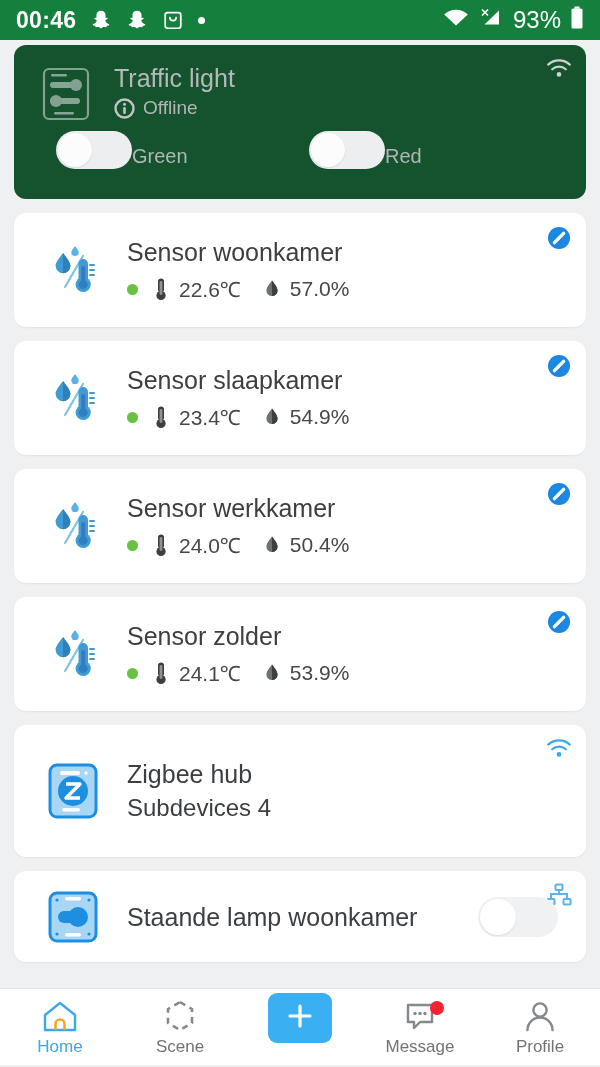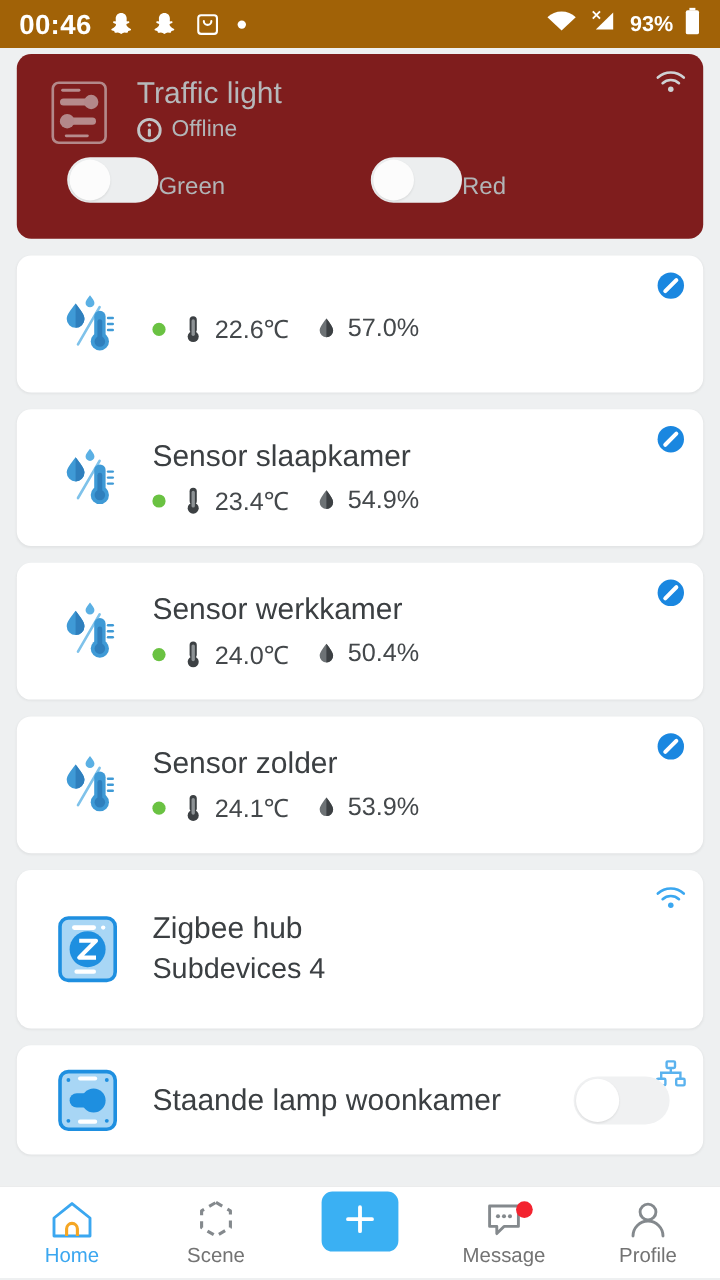--- a/index.html
+++ b/index.html
@@ -15,30 +15,30 @@
   #app {
     position: relative;
     width: 600px;
     height: 1067px;
     background: #eef0f1;
   }
 
   
   .statusbar {
     height: 40px;
-    background: #a16207;
+    background: #15803d;
     display: flex;
     align-items: center;
     padding: 0 16px;
     color: #ffffff;
   }
   .sb-left { display: flex; align-items: center; gap: 14px; }
   .sb-time { font-size: 23px; font-weight: 600; letter-spacing: .3px; }
   .sb-right { margin-left: auto; display: flex; align-items: center; gap: 9px; }
-  .sb-batt-text { font-size: 18px; font-weight: 700; }
+  .sb-batt-text { font-size: 24px; font-weight: 400; }
   .ghost { width: 22px; height: 24px; display:block; }
   .bagicon { width: 22px; height: 24px; display:block; }
   .dot-icon { width: 7px; height: 7px; border-radius: 50%; background: #fff; }
 
   
   .content {
     position: absolute;
     top: 40px;
     left: 0;
     right: 0;
@@ -50,21 +50,21 @@
   .card {
     position: relative;
     margin: 0 14px 14px 14px;
     background: #ffffff;
     border-radius: 12px;
     box-shadow: 0 1px 2px rgba(0,0,0,0.05);
   }
 
   
   .card.offline {
-    background: #7f1d1d;
+    background: #14532d;
     box-shadow: none;
     height: 154px;
     padding: 14px 18px 0 18px;
   }
   .tl-top { display: flex; align-items: flex-start; }
   .tl-icon { width: 52px; height: 54px; margin: 8px 22px 0 8px; flex: none; opacity: .55; }
   .tl-texts { padding-top: 4px; }
   .tl-title {
     font-size: 25px;
     color: #b6b9bb;
@@ -293,20 +293,21 @@
           <rect x="31.5" y="17" width="9.5" height="26" rx="4.7" fill="#3f9ad6"></rect>
           <circle cx="36.2" cy="42.5" r="7.6" fill="#3f9ad6"></circle>
           <circle cx="36.2" cy="42.5" r="4.4" fill="#2f7fbd"></circle>
           <rect x="34.2" y="24" width="4" height="18" rx="2" fill="#2f7fbd"></rect>
           <rect x="42" y="22" width="6" height="2" rx="1" fill="#3f9ad6"></rect>
           <rect x="42" y="27" width="6" height="2" rx="1" fill="#3f9ad6"></rect>
           <rect x="42" y="32" width="6" height="2" rx="1" fill="#3f9ad6"></rect>
         </svg>
       </span>
       <div class="sensor-body">
+        <div class="device-title">Sensor woonkamer</div>
         <div class="metric-row">
           <span class="status-dot"></span>
           <span class="metric">
             <span class="metric-ico">
               <svg viewBox="0 0 18 24" width="18" height="24">
                 <rect x="6" y="1.5" width="6" height="14" rx="3" fill="#3c4043"></rect>
                 <circle cx="9" cy="18.5" r="4.6" fill="#3c4043"></circle>
                 <rect x="7.6" y="4" width="2.8" height="14" rx="1.4" fill="#8d9295"></rect>
               </svg>
             </span>

